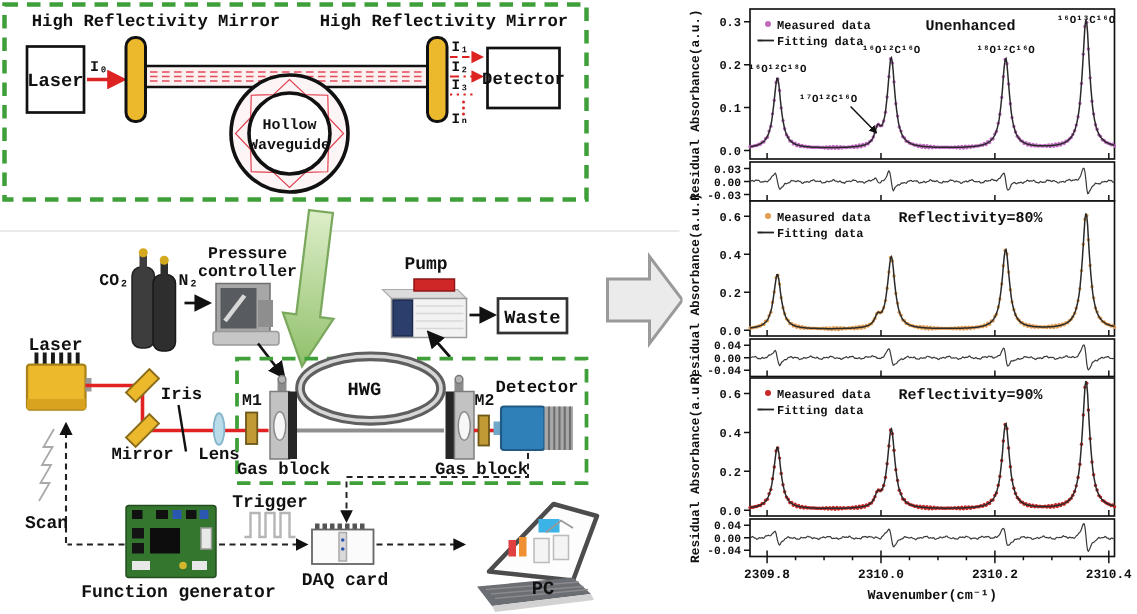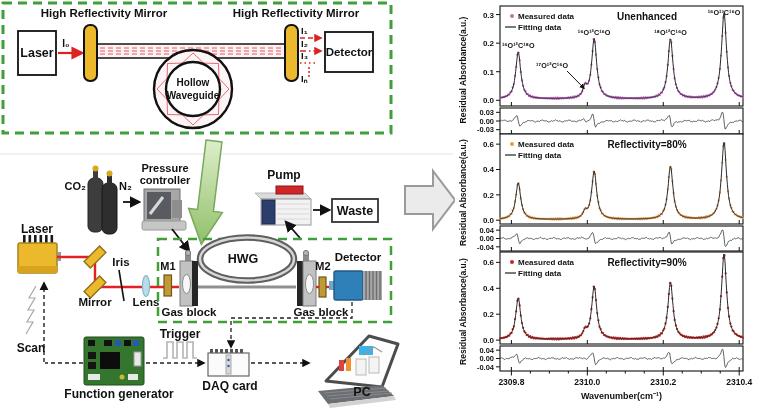--- a/index.html
+++ b/index.html
@@ -1,17 +1,17 @@
 <!DOCTYPE html>
 <html><head>
 <meta charset="utf-8">
 <style>
   html,body{margin:0;padding:0;background:#fff;}
   .stage{position:relative;width:758px;height:409px;overflow:hidden;background:#fff;
-         font-family:Liberation Sans, sans-serif;}
+         font-family:Liberation Mono, monospace;}
   svg{position:absolute;top:0;left:0;}
   #left-diagram text{font-weight:bold;fill:#111;}
   .t9{font-size:9.5px}.t10{font-size:10px}.t11{font-size:11px}
   .t115{font-size:11.5px}.t12{font-size:12px}.t125{font-size:12.5px}
   .mid{text-anchor:middle}
 </style>
 </head>
 <body>
 
 <div class="stage">

